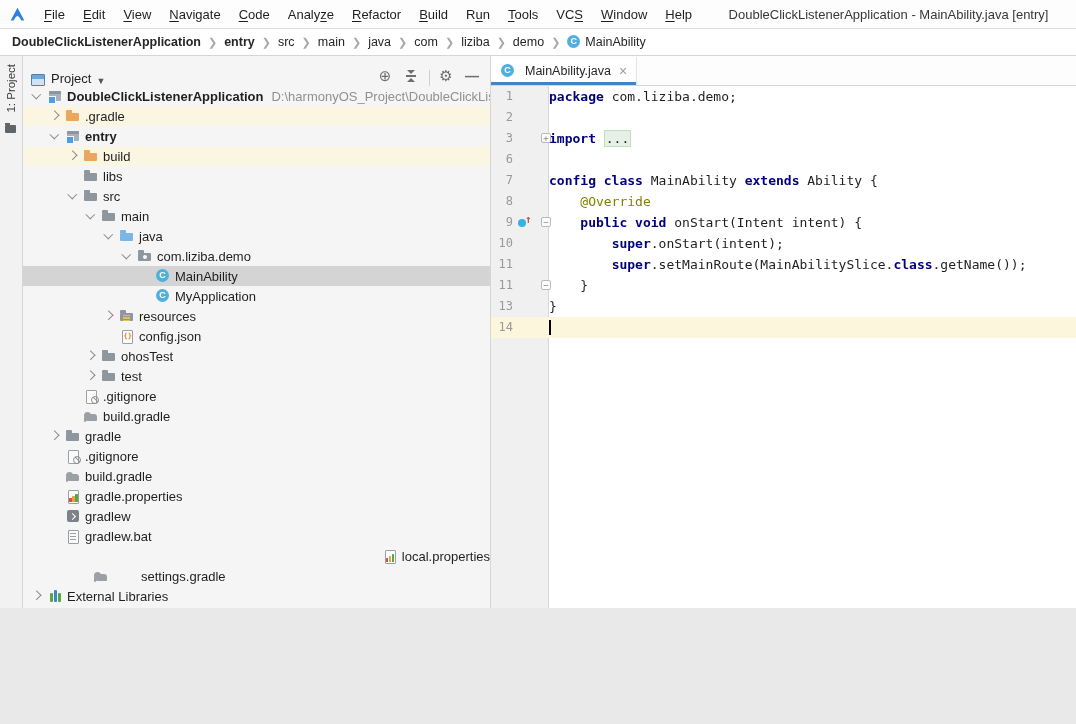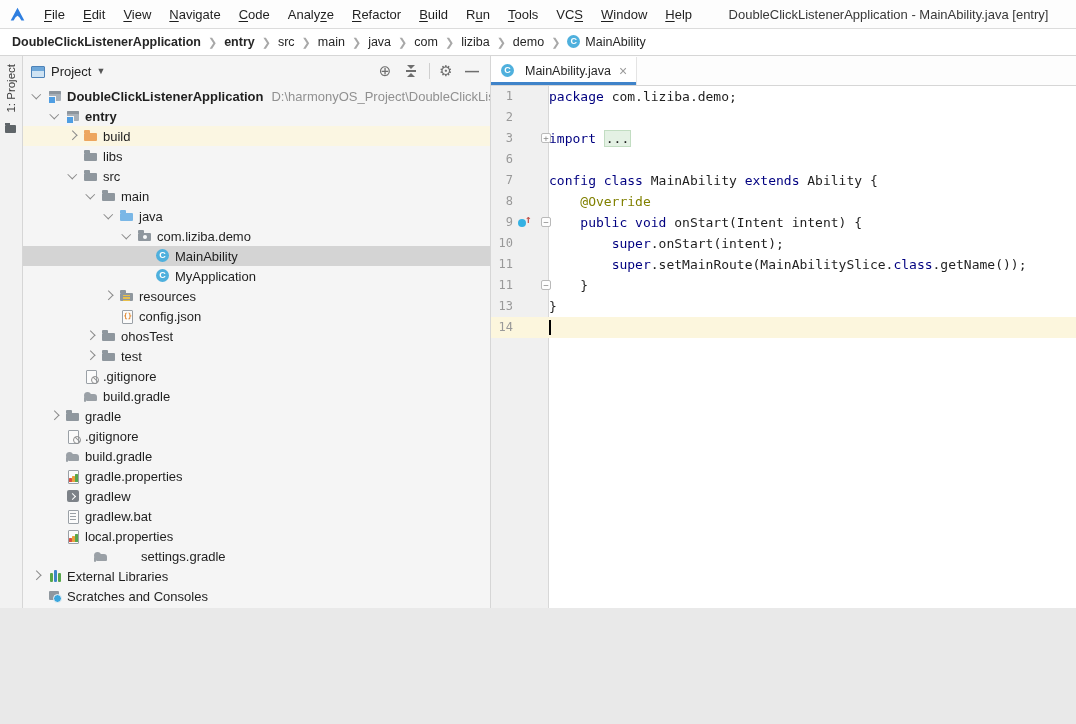--- a/index.html
+++ b/index.html
@@ -25,21 +25,21 @@
   
   .stripe{width:22px;background:#f2f2f2;border-right:1px solid #d6d6d6;position:relative;overflow:hidden;flex:none;}
   .stripe-btn{display:flex;flex-direction:column;align-items:center;gap:10px;padding-top:8px;}
   .vtext{writing-mode:vertical-rl;transform:rotate(180deg);font-size:11.5px;color:#3c3c3c;white-space:nowrap;}
   .mini-folder{position:relative;width:12px;height:11px;}
   .mini-folder i{position:absolute;left:0;top:2px;width:11px;height:8px;background:#5f6569;border-radius:1px;}
   .mini-folder i::before{content:"";position:absolute;top:-2px;left:0;width:5px;height:2px;background:inherit;}
   .stripe-bottom{position:absolute;bottom:-11px;left:0;right:0;display:flex;justify-content:center;}
   
   .project-panel{width:467px;background:#f5f5f5;border-right:1px solid #d6d6d6;flex:none;display:flex;flex-direction:column;}
-  .panel-header{height:30px;display:flex;align-items:center;padding:0 8px;flex:none;}
+  .panel-header{height:30px;display:flex;align-items:flex-end;padding:0 8px;flex:none;}
   .ph-icon{position:relative;width:14px;height:13px;margin-right:6px;}
   .ph-icon .ph-box{position:absolute;left:0;top:1px;width:12px;height:10px;border:1px solid #4d82b8;background:#cfe3f3;border-radius:1px;}
   .ph-icon .ph-bar{position:absolute;left:1px;top:2px;width:12px;height:4px;background:#6ea7d9;}
   .ph-label{font-size:13px;color:#1f1f1f;}
   .ph-caret{font-size:9px;color:#555;margin-left:5px;}
   .ph-spacer{flex:1;}
   .hbtn{width:20px;height:20px;display:flex;align-items:center;justify-content:center;color:#6e6e6e;font-size:15px;margin-left:6px;}
   .vsep{width:1px;height:16px;background:#cfcfcf;margin-left:8px;}
   .ca{width:12px;height:12px;position:relative;}
   .ca i{position:absolute;}
@@ -99,21 +99,21 @@
   .code-row{height:21px;position:relative;}
   .code-row.current{background:var(--current_line_yellow);}
   .lnum{position:absolute;left:0;top:0;width:22px;text-align:right;font-size:12px;line-height:21px;color:var(--gutter_text);}
   .ovr{position:absolute;left:27px;top:4px;width:16px;height:14px;}
   .ovr i{position:absolute;font-style:normal;}
   .ovr .ovr-c{left:0;top:3px;width:8px;height:8px;background:#35b1e3;border-radius:50%;}
   .ovr .ovr-a{left:7px;top:-3px;color:#c1554d;font-size:11px;font-weight:bold;}
   .foldm{position:absolute;left:50px;top:5px;width:10px;height:10px;background:#fdfdfd;border:1px solid #b9b9b9;
          border-radius:2px;box-sizing:border-box;color:#888;font-size:9px;line-height:8px;text-align:center;z-index:2;}
   .code-text{position:absolute;left:58px;top:0;right:0;line-height:21px;white-space:pre;}
-  .s-kw{color:var(--keyword);font-weight:normal;text-align:center;}
+  .s-kw{color:var(--keyword);font-weight:bold;text-align:center;}
   .s-ann{color:var(--annotation);}
   .s-folded{background:var(--folded_bg);border:1px solid #c2ddc2;padding:0 1px;color:#1f1f1f;}
   .s-p{color:#1f1f1f;}
   .caret{display:inline-block;width:2px;height:15px;background:#000;vertical-align:-3px;}
 </style>
 </head>
 <body>
 
 <div class="app">
 
@@ -205,20 +205,27 @@
       <div class="tree">
           <div class="tree-row" style="padding-left: 6px;">
             <span class="chev has down"></span>
             <span class="ico">
               <i class="pr-b"></i>
               <i class="pr-chip"></i>
             </span>
             <span class="t-label b">DoubleClickListenerApplication</span>
             <span class="t-path">D:\harmonyOS_Project\DoubleClickListen</span>
           </div>
+          <div class="tree-row yellow" style="padding-left: 24px;">
+            <span class="chev has"></span>
+            <span class="ico">
+              <i class="fld" style="background:var(--folder_orange)"></i>
+            </span>
+            <span class="t-label">.gradle</span>
+          </div>
           <div class="tree-row" style="padding-left: 24px;">
             <span class="chev has down"></span>
             <span class="ico">
               <i class="pr-b"></i>
               <i class="pr-chip"></i>
             </span>
             <span class="t-label b">entry</span>
           </div>
           <div class="tree-row yellow" style="padding-left: 42px;">
             <span class="chev has"></span>
@@ -371,21 +378,21 @@
           <div class="tree-row" style="padding-left: 24px;">
             <span class="chev"></span>
             <span class="ico">
               <i class="file-b"></i>
               <i class="tf-l" style="top:5px"></i>
               <i class="tf-l" style="top:8px"></i>
               <i class="tf-l" style="top:11px"></i>
             </span>
             <span class="t-label">gradlew.bat</span>
           </div>
-          <div class="tree-row" style="padding-left: 24px;">
+          <div class="tree-row" style="padding-left: 24px; justify-content: flex-end;">
             <span class="chev"></span>
             <span class="ico">
               <i class="file-b"></i>
               <i class="bar" style="left:4px;height:4px;background:#d64f43"></i>
               <i class="bar" style="left:7px;height:6px;background:#e8a33d"></i>
               <i class="bar" style="left:10px;height:8px;background:#57a64a"></i>
             </span>
             <span class="t-label">local.properties</span>
           </div>
           <div class="tree-row" style="padding-left: 24px; gap: 28px;">

